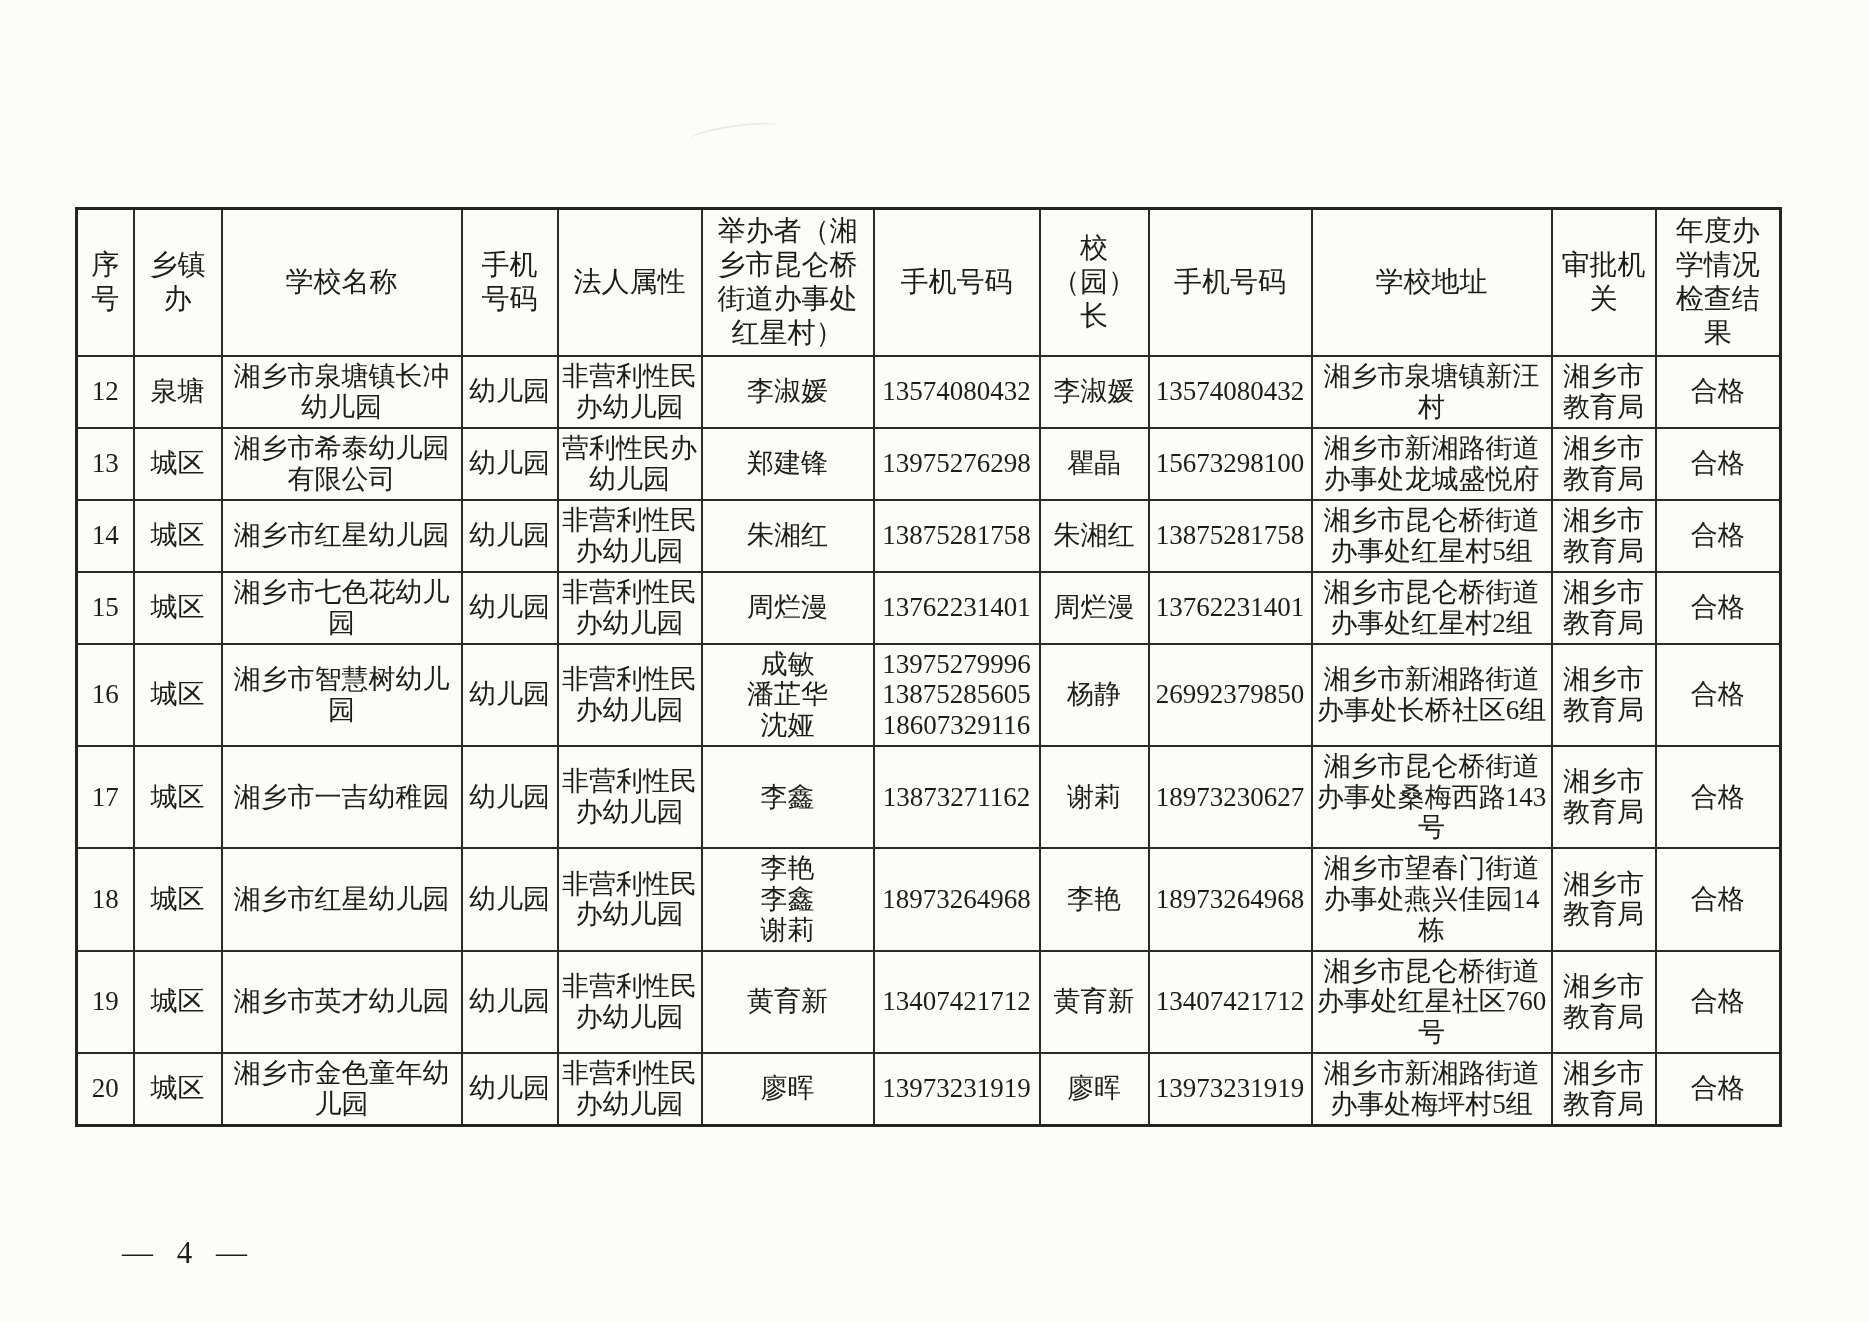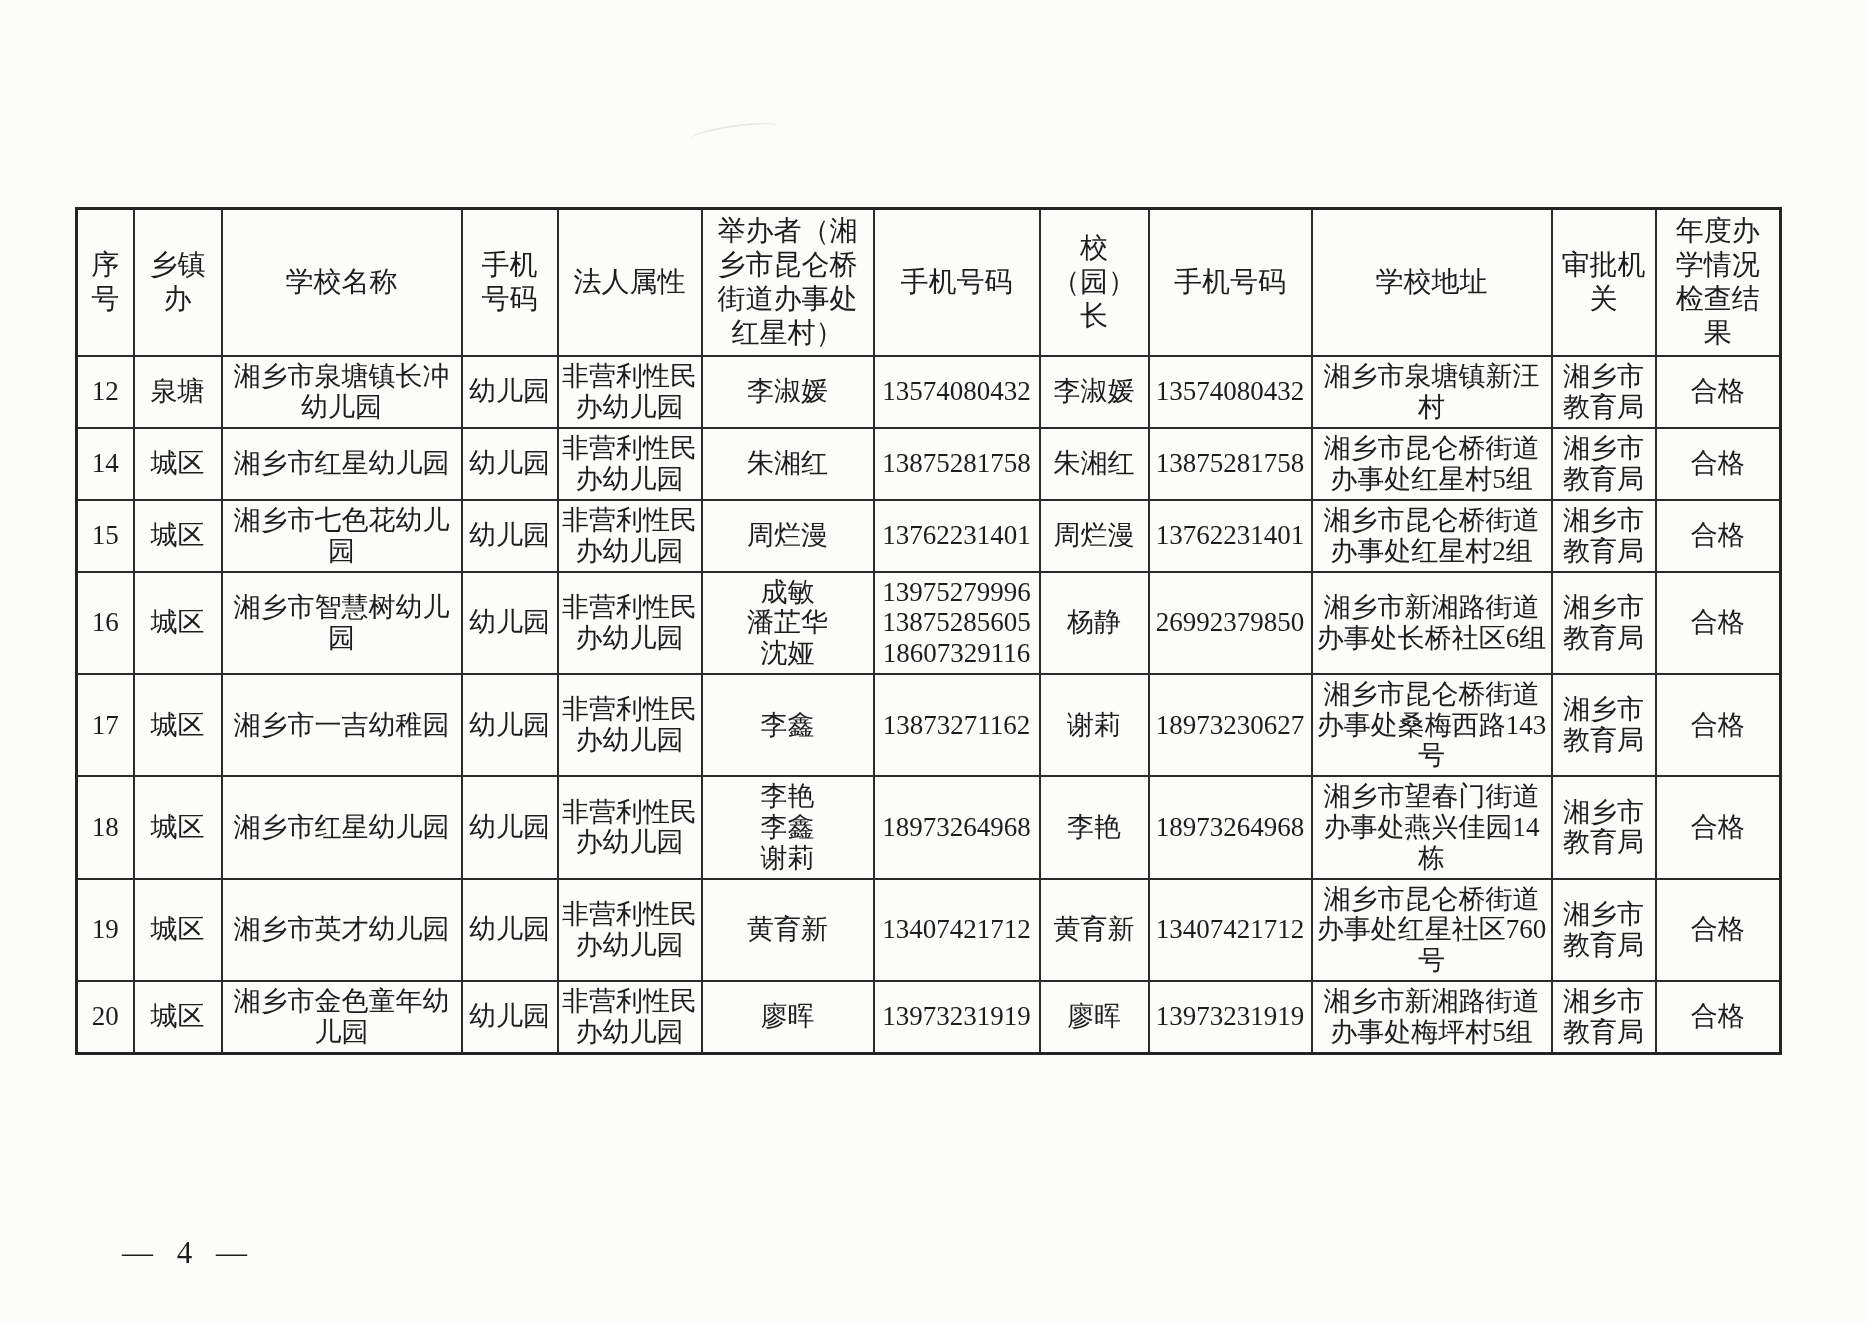--- a/index.html
+++ b/index.html
@@ -115,20 +115,34 @@
           <td>非营利性民办幼儿园</td>
           <td>李淑媛</td>
           <td>13574080432</td>
           <td>李淑媛</td>
           <td>13574080432</td>
           <td>湘乡市泉塘镇新汪村</td>
           <td>湘乡市教育局</td>
           <td>合格</td>
         </tr>
         <tr>
+          <td>13</td>
+          <td>城区</td>
+          <td>湘乡市希泰幼儿园有限公司</td>
+          <td>幼儿园</td>
+          <td>营利性民办幼儿园</td>
+          <td>郑建锋</td>
+          <td>13975276298</td>
+          <td>瞿晶</td>
+          <td>15673298100</td>
+          <td>湘乡市新湘路街道办事处龙城盛悦府</td>
+          <td>湘乡市教育局</td>
+          <td>合格</td>
+        </tr>
+        <tr>
           <td>14</td>
           <td>城区</td>
           <td>湘乡市红星幼儿园</td>
           <td>幼儿园</td>
           <td>非营利性民办幼儿园</td>
           <td>朱湘红</td>
           <td>13875281758</td>
           <td>朱湘红</td>
           <td>13875281758</td>
           <td>湘乡市昆仑桥街道办事处红星村5组</td>

